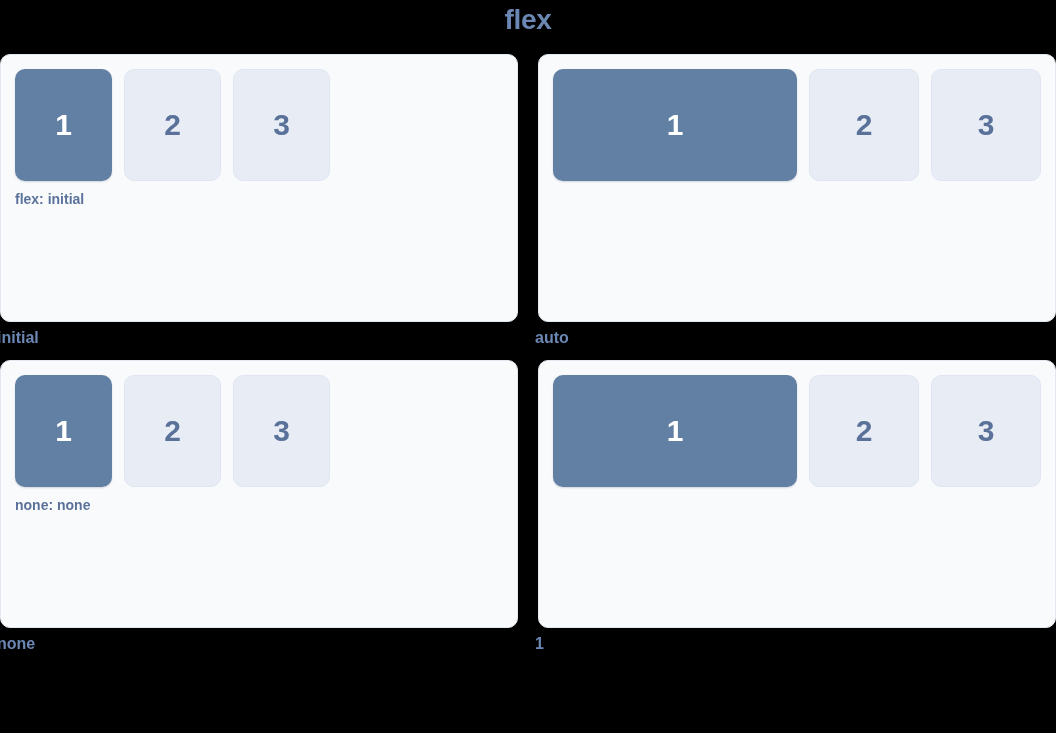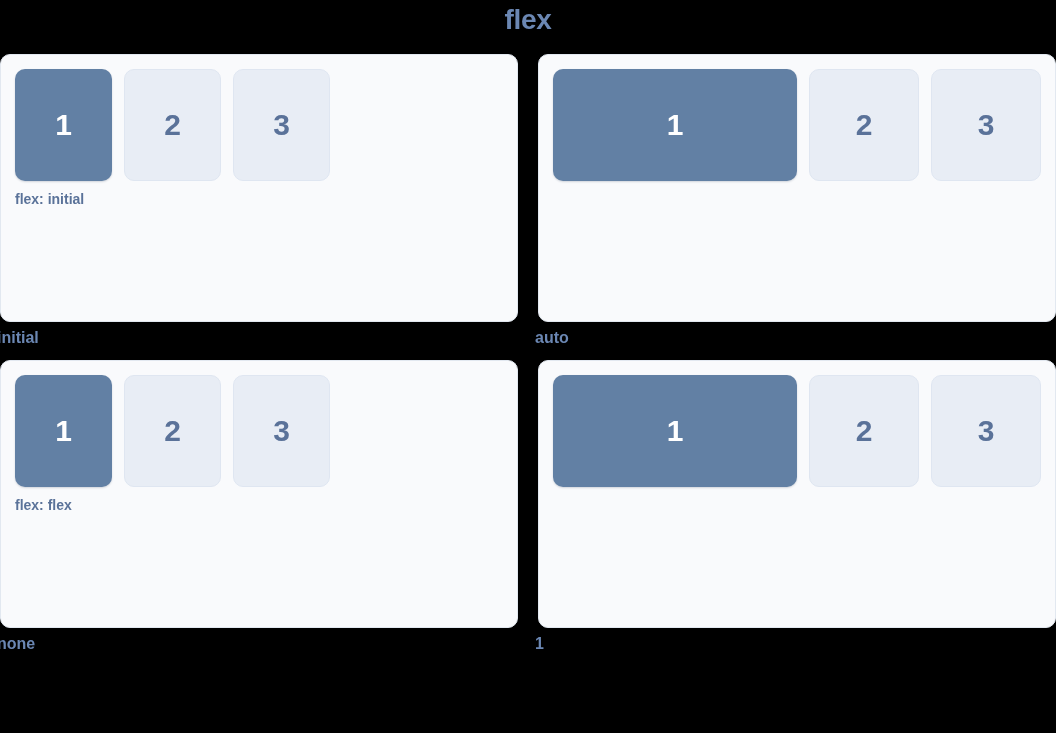--- a/index.html
+++ b/index.html
@@ -138,21 +138,21 @@
     <div class="card-caption">auto</div>
   </div>
 
   <div class="demo-cell">
     <div class="card short">
       <div class="flex-row mode-none">
         <div class="box primary">1</div>
         <div class="box muted">2</div>
         <div class="box muted">3</div>
       </div>
-      <div class="flex-label">flex: flex</div>
+      <div class="flex-label">none: none</div>
     </div>
     <div class="card-caption">none</div>
   </div>
 
   <div class="demo-cell">
     <div class="card short">
       <div class="flex-row mode-one">
         <div class="box primary">1</div>
         <div class="box muted">2</div>
         <div class="box muted">3</div>

